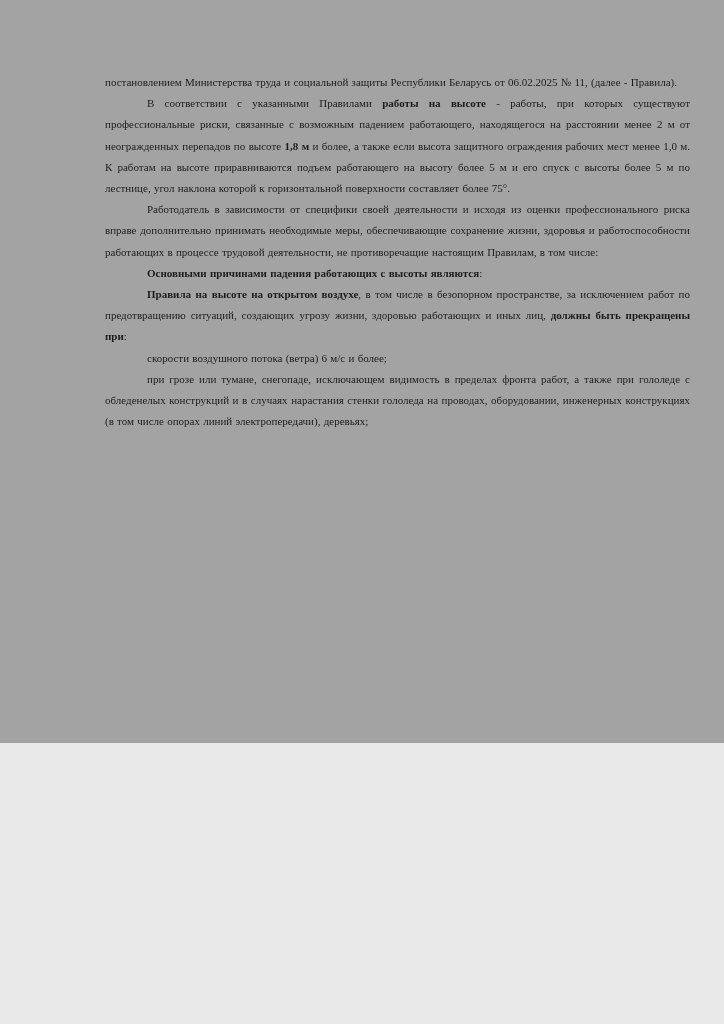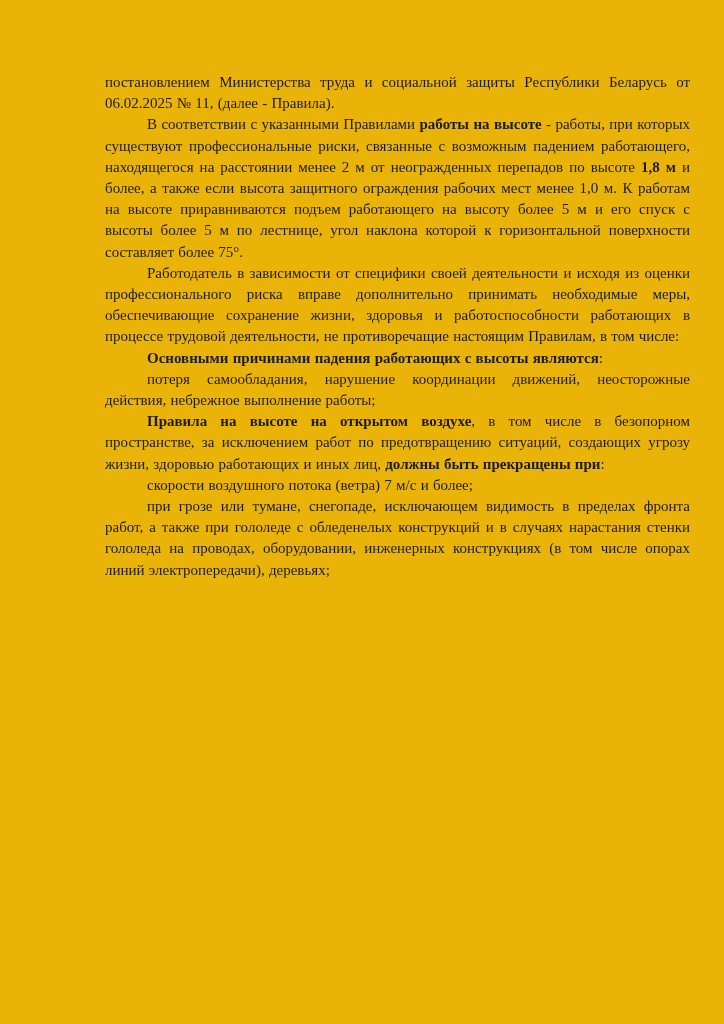--- a/index.html
+++ b/index.html
@@ -3,28 +3,28 @@
 <meta charset="utf-8">
 <style>
   html, body {
     margin: 0;
     padding: 0;
     background: #e9e9e9;
   }
   .page {
     position: relative;
     width: 724px;
-    height: 1024px;
+    height: 743px;
     margin: 0 auto;
-    background: #eab308;
+    background: #a3a3a3;
     box-sizing: border-box;
     padding: 72px 34px 0 105px;
     overflow: hidden;
     font-family: "Liberation Serif", "DejaVu Serif", serif;
-    font-size: 15px;
+    font-size: 11px;
     line-height: 21.2px;
     color: #1c1c1c;
   }
   .para {
     margin: 0;
     text-align: justify;
     text-align-last: left;
     word-spacing: 0.5px;
   }
   .para.indent {
@@ -45,22 +45,21 @@
   <p class="para indent"><span>В соответствии с указанными Правилами </span><span class="b">работы на высоте</span><span> - работы, при которых существуют профессиональные риски, связанные с возможным падением работающего, находящегося на расстоянии менее 2 м от неогражденных перепадов по высоте </span><span class="b">1,8 м</span><span> и более, а также если высота защитного ограждения рабочих мест менее 1,0 м. К работам на высоте приравниваются подъем работающего на высоту более 5 м и его спуск с высоты более 5 м по лестнице, угол наклона которой к горизонтальной поверхности составляет более 75°.</span></p>
 
   <p class="para indent"><span>Работодатель в зависимости от специфики своей деятельности и исходя из оценки профессионального риска вправе дополнительно принимать необходимые меры, обеспечивающие сохранение жизни, здоровья и работоспособности работающих в процессе трудовой деятельности, не противоречащие настоящим Правилам, в том числе:</span></p>
 
 
 
   <p class="para indent"><span class="b">Основными причинами падения работающих с высоты являются</span><span>:</span></p>
 
 
 
-  <p class="para indent"><span>потеря самообладания, нарушение координации движений, неосторожные действия, небрежное выполнение работы;</span></p>
 
 
   <p class="para indent"><span class="b">Правила на высоте на открытом воздухе</span><span>, в том числе в безопорном пространстве, за исключением работ по предотвращению ситуаций, создающих угрозу жизни, здоровью работающих и иных лиц, </span><span class="b">должны быть прекращены при</span><span>:</span></p>
 
-  <p class="para indent"><span>скорости воздушного потока (ветра) 7 м/с и более;</span></p>
+  <p class="para indent"><span>скорости воздушного потока (ветра) 6 м/с и более;</span></p>
 
   <p class="para indent"><span>при грозе или тумане, снегопаде, исключающем видимость в пределах фронта работ, а также при гололеде с обледенелых конструкций и в случаях нарастания стенки гололеда на проводах, оборудовании, инженерных конструкциях (в том числе опорах линий электропередачи), деревьях;</span></p>
 
 </div>
 
 </body></html>

